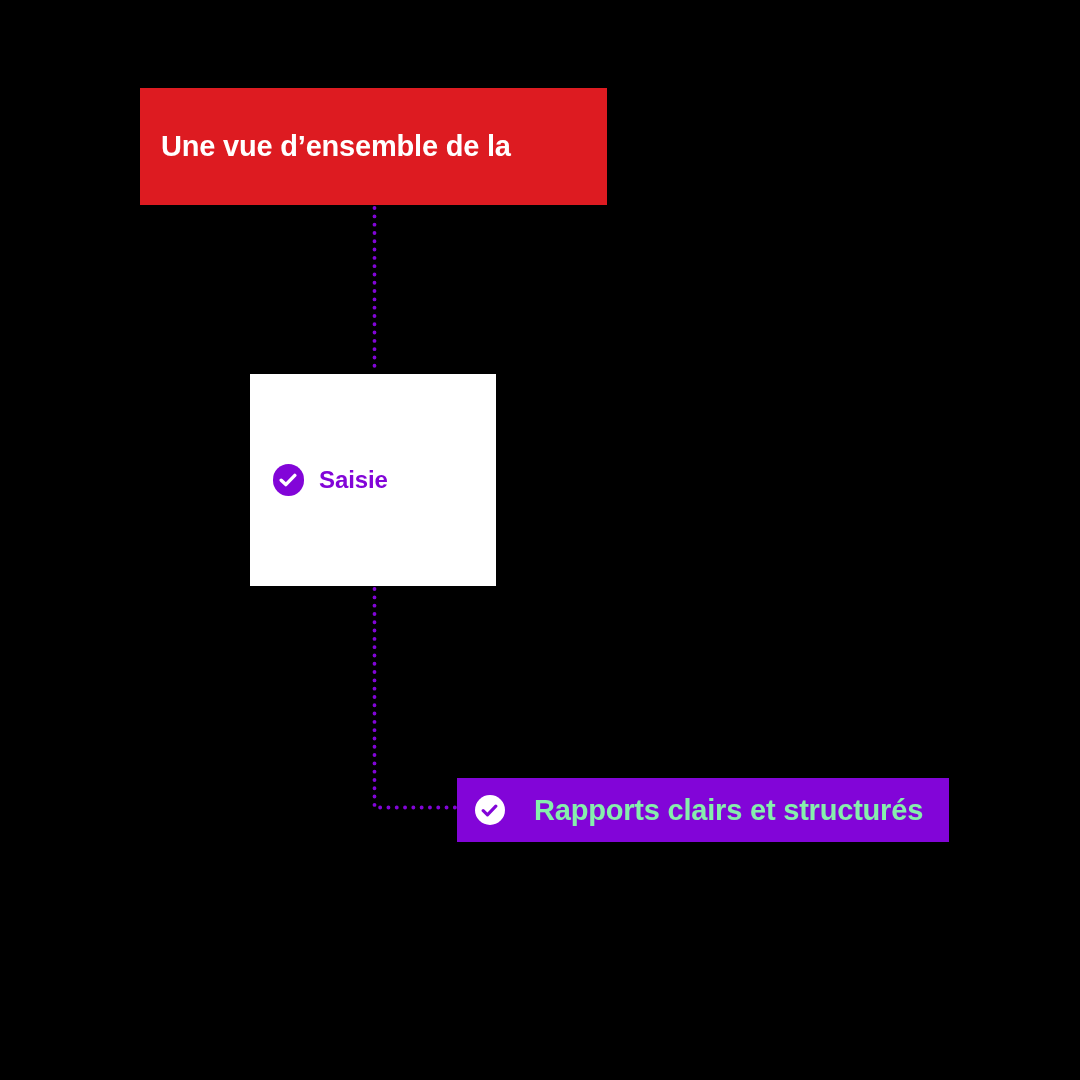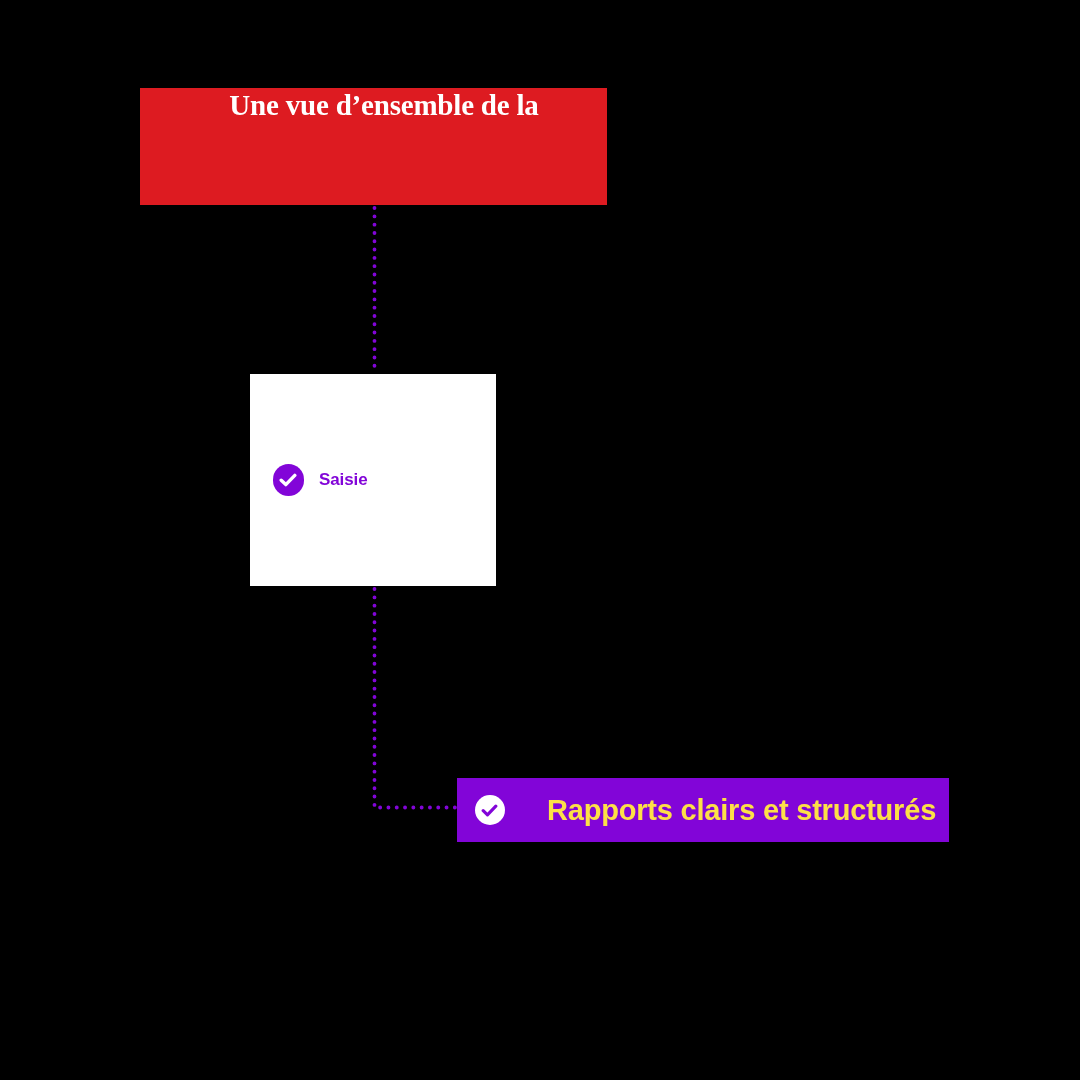--- a/index.html
+++ b/index.html
@@ -15,24 +15,24 @@
     left: 0; top: 0;
     width: 1080px; height: 1080px;
     background: #000000;
   }
   .header-box {
     position: absolute;
     left: 140px; top: 88px;
     width: 467px; height: 117px;
     background: #dd1b21;
     display: flex;
+    flex-direction: column;
     justify-content: center;
     padding-left: 21px;
     box-sizing: border-box;
-    font-family: Liberation Serif, serif;
   }
   .header-box .line {
     color: #ffffff;
     font-size: 29px;
     font-weight: bold;
     line-height: 35px;
     letter-spacing: -0.2px;
     white-space: nowrap;
   }
   .connectors {
@@ -63,21 +63,21 @@
     border-radius: 50%;
     background: #8205d8;
     flex: 0 0 auto;
     display: flex;
     align-items: center;
     justify-content: center;
   }
   .check-row .item-label {
     margin-left: 15px;
     color: #8205d8;
-    font-size: 17px;
+    font-size: 24px;
     font-weight: bold;
     letter-spacing: -0.1px;
     white-space: nowrap;
   }
   .result-banner {
     position: absolute;
     left: 457px; top: 778px;
     width: 492px; height: 64px;
     background: #8205d8;
     display: flex;
@@ -88,22 +88,22 @@
   .banner-circle {
     width: 30.5px; height: 30.5px;
     border-radius: 50%;
     background: #ffffff;
     flex: 0 0 auto;
     display: flex;
     align-items: center;
     justify-content: center;
   }
   .banner-label {
-    margin-left: 42px;
-    color: #fde047;
+    margin-left: 29px;
+    color: #86efac;
     font-size: 29px;
     font-weight: bold;
     letter-spacing: -0.2px;
     white-space: nowrap;
   }
 </style>
 </head>
 <body>
 
 <div class="stage">

